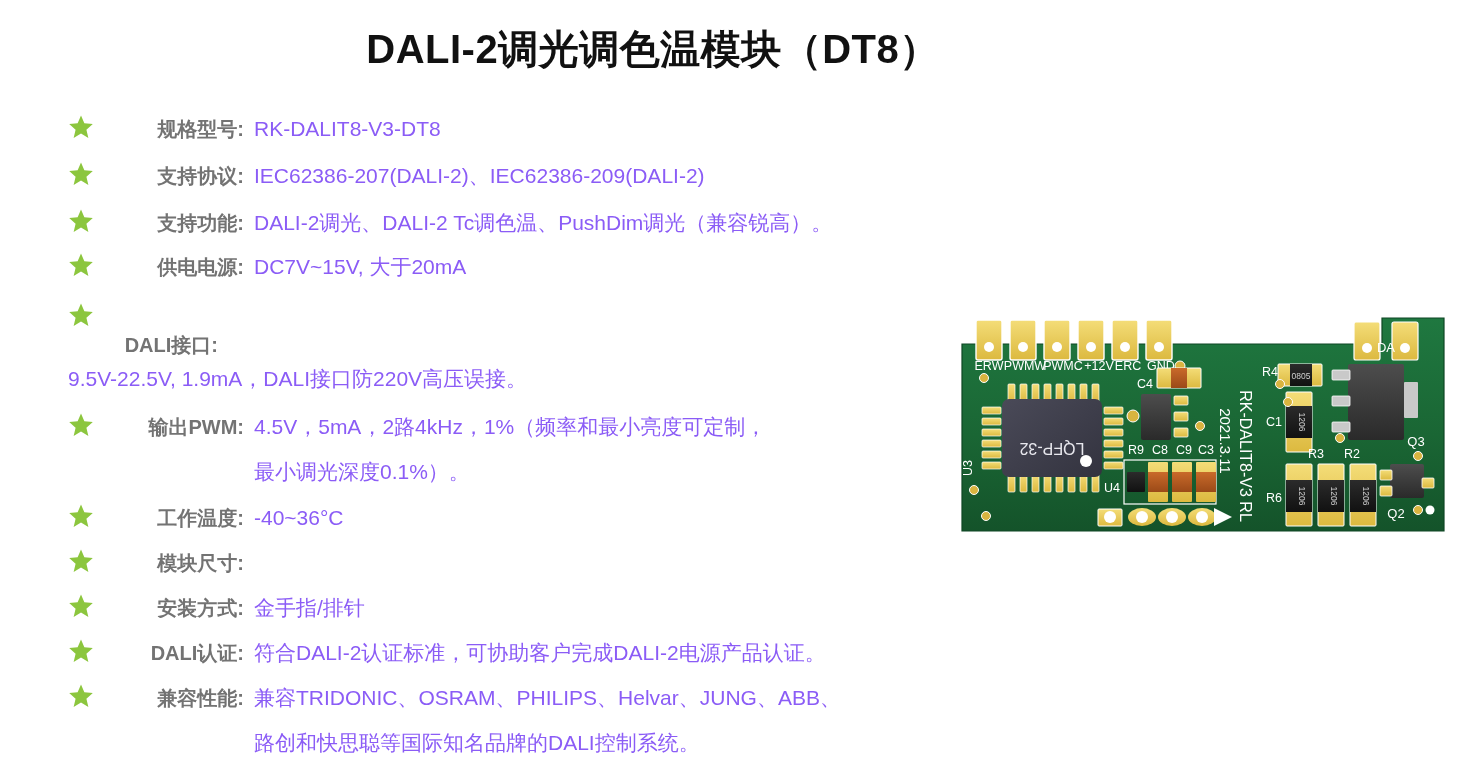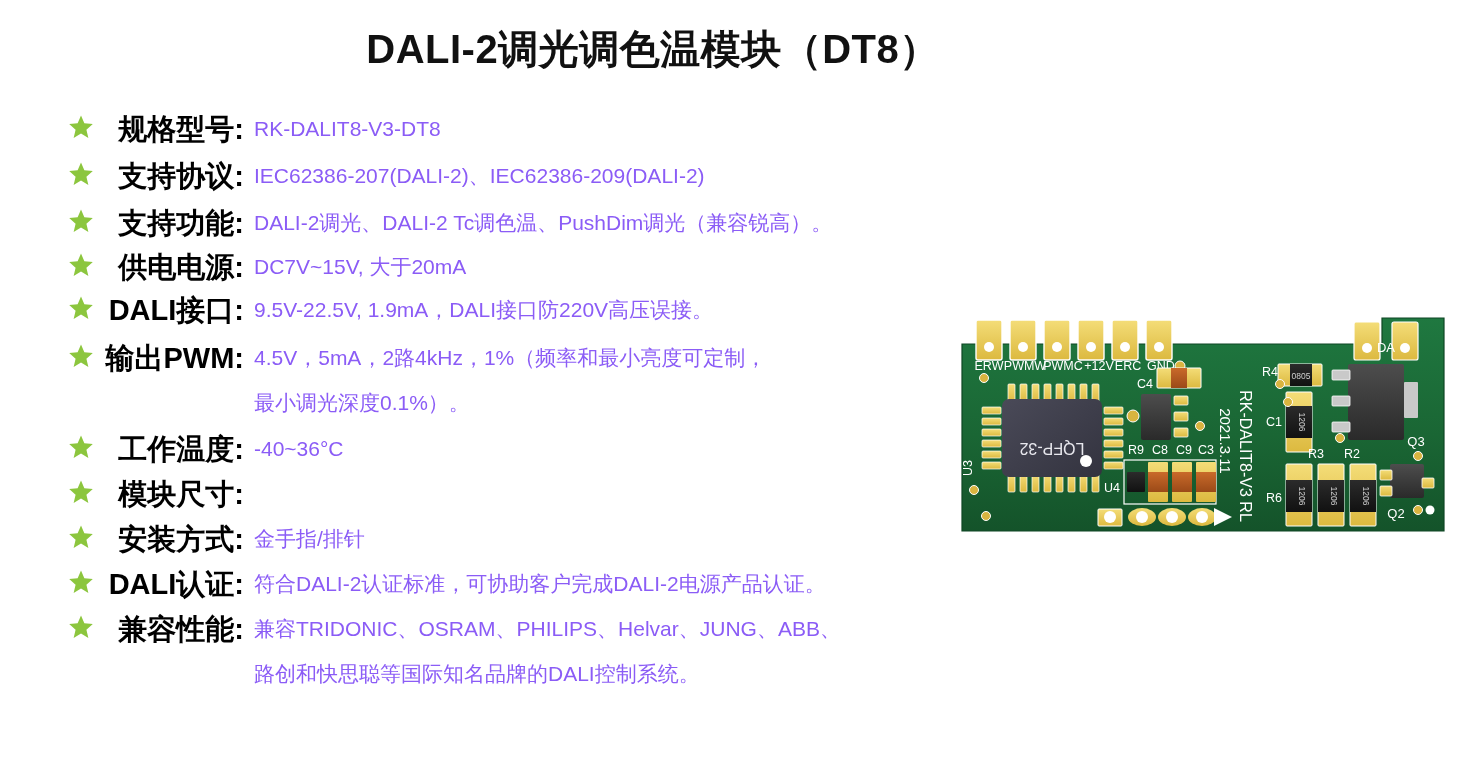--- a/index.html
+++ b/index.html
@@ -49,42 +49,42 @@
     margin-top: 2px;
     color: #8cc63e;
     line-height: 1;
   }
   .star-icon svg { display: block; }
   .spec-label {
     flex: 0 0 auto;
     width: 150px;
     text-align: right;
     padding-right: 10px;
-    font-size: 29px;
+    font-size: 20px;
     font-weight: bold;
-    color: #000000;
+    color: #737373;
     line-height: 34px;
     white-space: nowrap;
   }
   .spec-value {
     flex: 1 1 auto;
     font-size: 21px;
     line-height: 34px;
     color: #8b5cf6;
     white-space: nowrap;
   }
   .spec-value .vline { display: block; }
   .spec-value .vline + .vline { margin-top: 11px; }
 
   
   .spec-row.r-model     { margin-bottom: 13px; }
   .spec-row.r-protocol  { margin-bottom: 13px; }
   .spec-row.r-function  { margin-bottom: 10px; }
-  .spec-row.r-power     { margin-bottom: 9px; }
-  .spec-row.r-dali      { margin-bottom: 9px; }
+  .spec-row.r-power     { margin-bottom: 16px; }
+  .spec-row.r-dali      { margin-bottom: 9px; flex-direction: column; }
   .spec-row.r-pwm       { margin-bottom: 12px; margin-top: 14px; }
   .spec-row.r-temp      { margin-bottom: 11px; }
   .spec-row.r-size      { margin-bottom: 11px; }
   .spec-row.r-mount     { margin-bottom: 11px; }
   .spec-row.r-cert      { margin-bottom: 11px; }
 
   
   .pcb-wrap {
     position: absolute;
     left: 952px;

